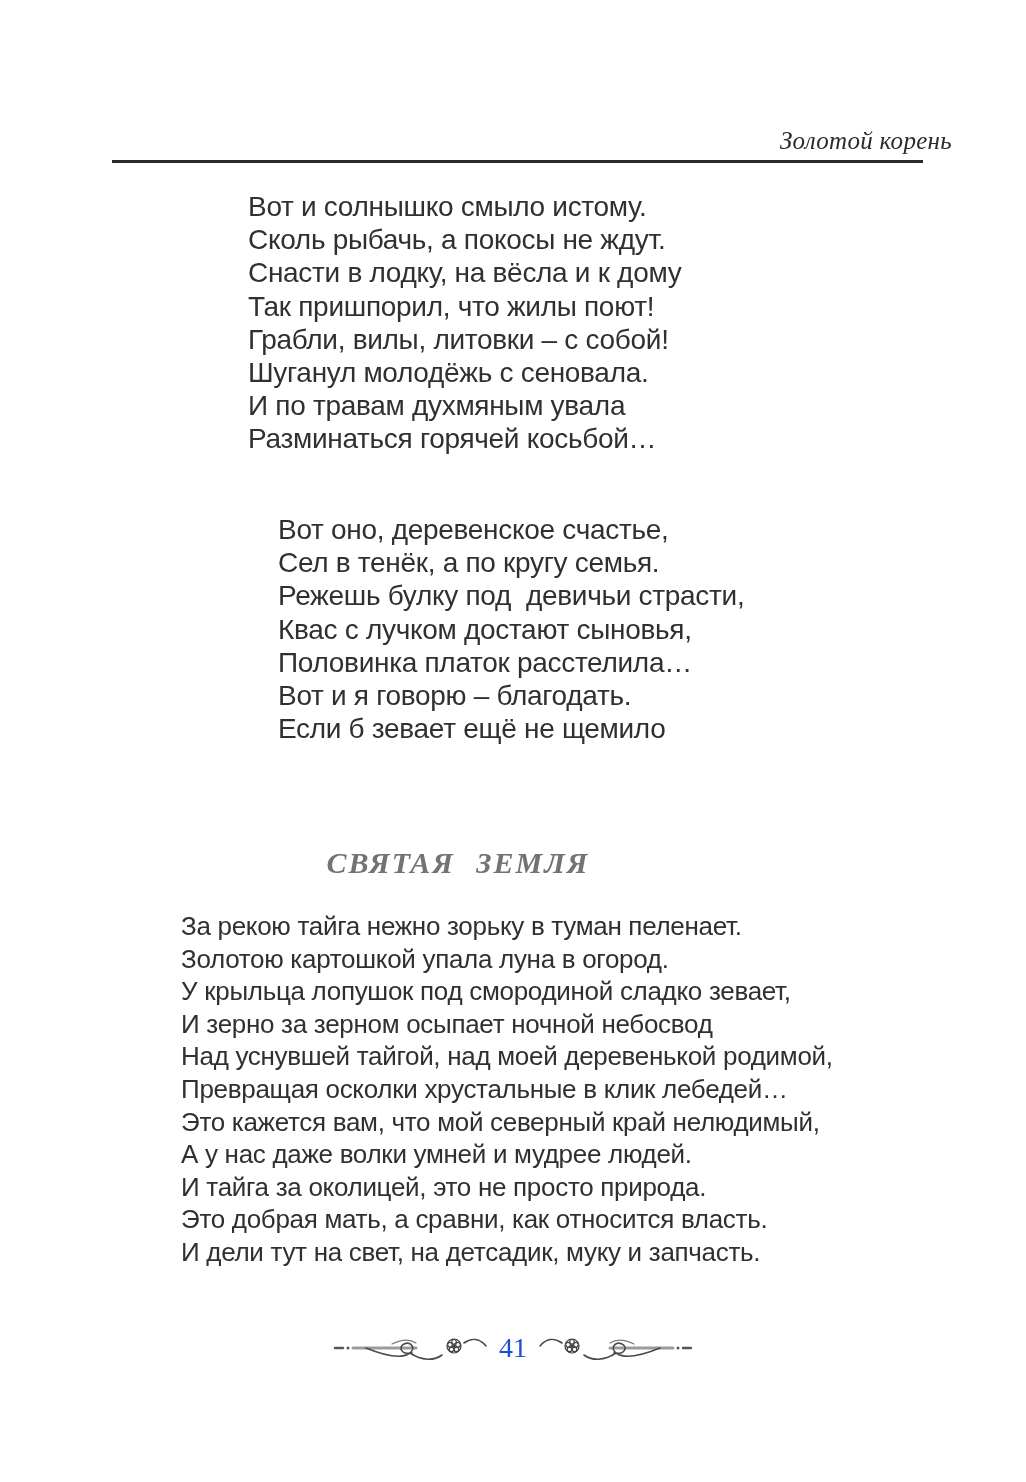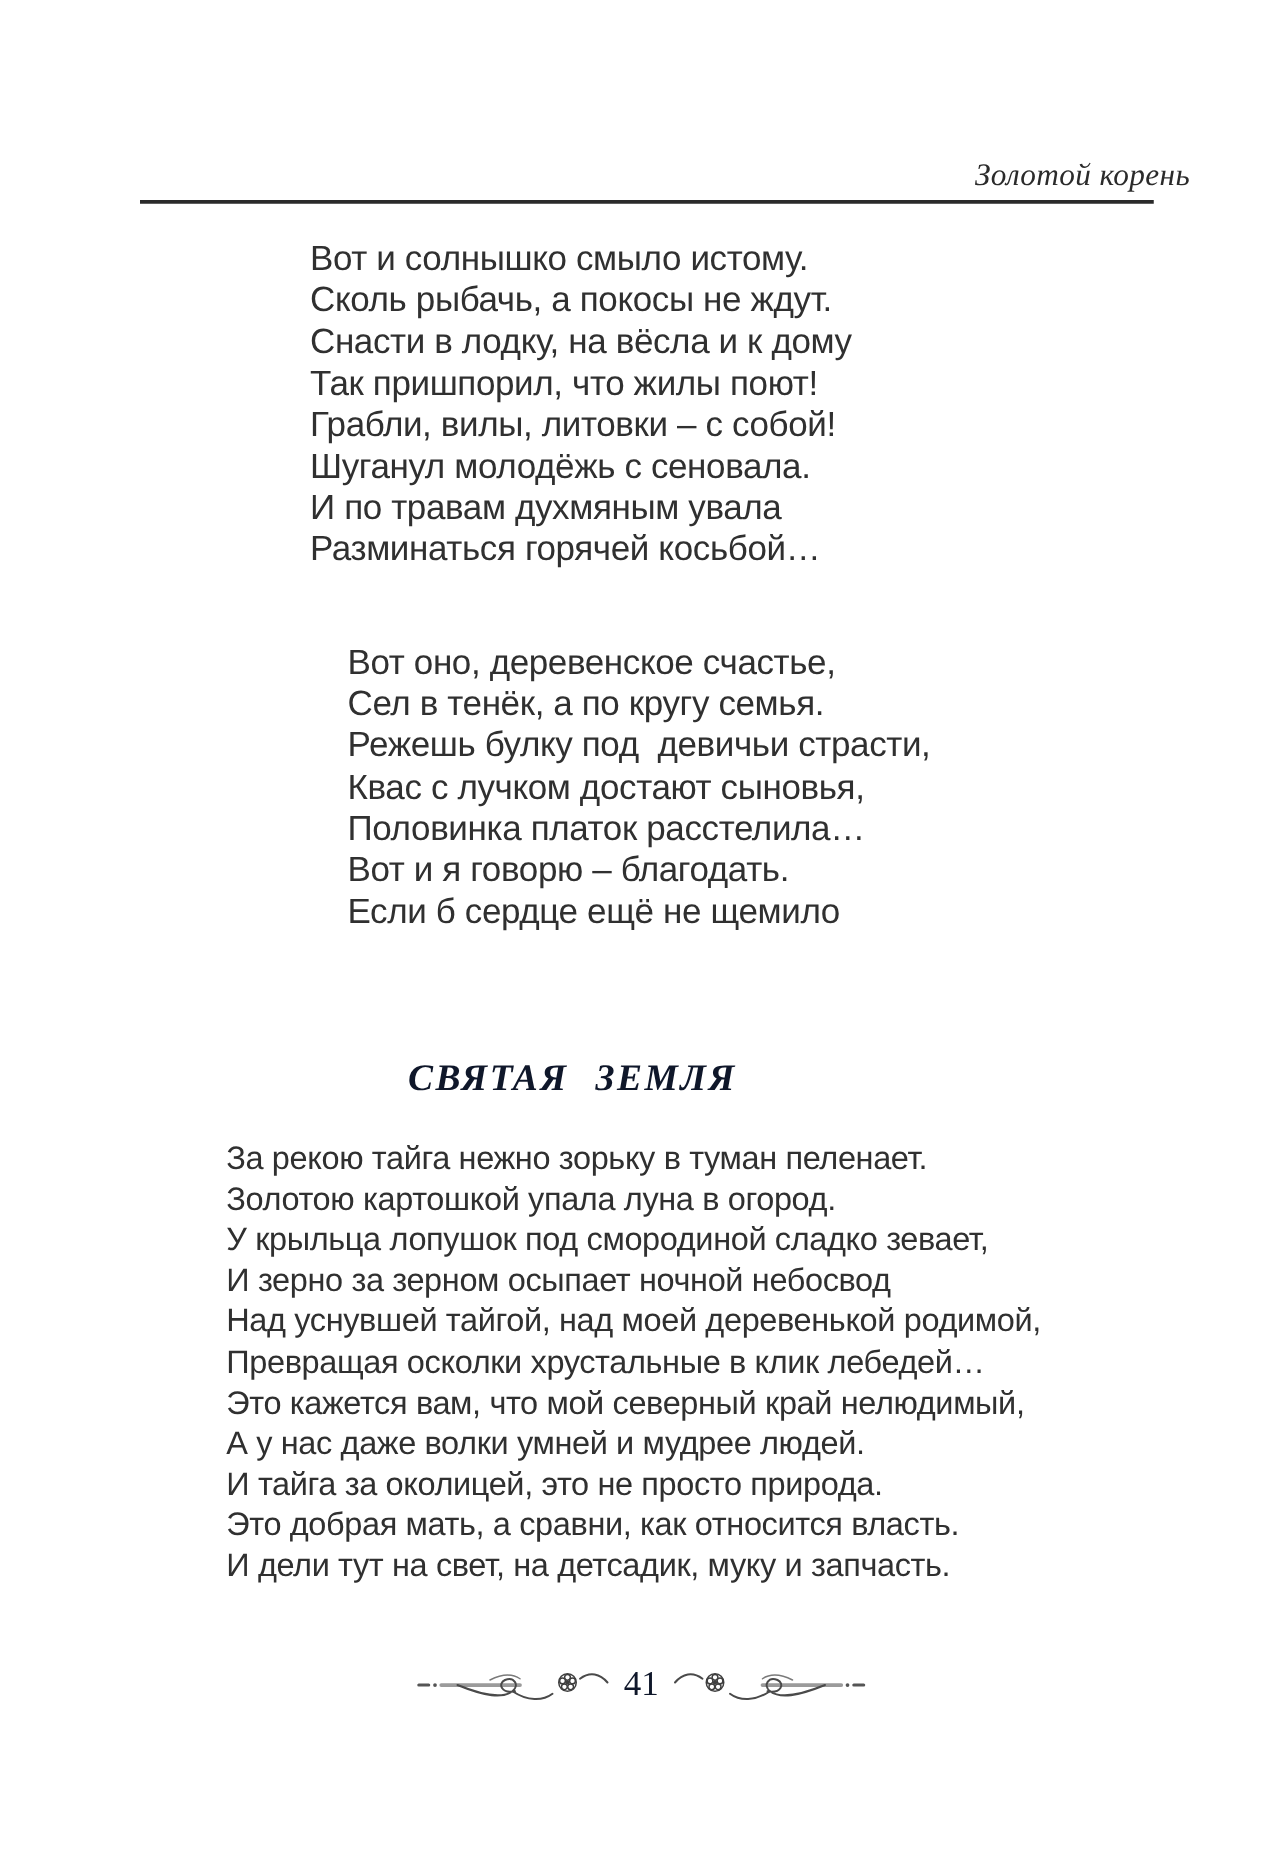--- a/index.html
+++ b/index.html
@@ -54,21 +54,21 @@
     top: 846px;
     left: 148px;
     width: 620px;
     text-align: center;
     font-family: "Liberation Serif", "DejaVu Serif", serif;
     font-style: italic;
     font-weight: 600;
     font-size: 30px;
     letter-spacing: 2px;
     word-spacing: 12px;
-    color: #0f172a;
+    color: #737373;
   }
   
   .poem-body {
     position: absolute;
     left: 181px;
     top: 910px;
     font-size: 26px;
     line-height: 32.6px;
     letter-spacing: -0.3px;
     color: #303030;
@@ -82,21 +82,21 @@
     display: flex;
     justify-content: center;
     align-items: center;
     gap: 9px;
   }
   .flourish { display: inline-flex; }
   .flourish.right svg { transform: scaleX(-1); }
   .page-number {
     font-family: "Liberation Serif", "DejaVu Serif", serif;
     font-size: 28px;
-    color: #0f172a;
+    color: #1d4ed8;
     line-height: 34px;
   }
 </style>
 </head>
 <body>
 
 <div class="page">
 
   <div class="running-header">Золотой корень</div>
 
@@ -113,21 +113,21 @@
       <div class="line">Разминаться горячей косьбой…</div>
     </div>
 
   <div class="stanza stanza-2">
       <div class="line">Вот оно, деревенское счастье,</div>
       <div class="line">Сел в тенёк, а по кругу семья.</div>
       <div class="line">Режешь булку под  девичьи страсти,</div>
       <div class="line">Квас с лучком достают сыновья,</div>
       <div class="line">Половинка платок расстелила…</div>
       <div class="line">Вот и я говорю – благодать.</div>
-      <div class="line">Если б сердце ещё не щемило</div>
+      <div class="line">Если б зевает ещё не щемило</div>
     </div>
 
   <div class="poem-title">СВЯТАЯ ЗЕМЛЯ</div>
 
   <div class="poem-body">
       <div class="line">За рекою тайга нежно зорьку в туман пеленает.</div>
       <div class="line">Золотою картошкой упала луна в огород.</div>
       <div class="line">У крыльца лопушок под смородиной сладко зевает,</div>
       <div class="line">И зерно за зерном осыпает ночной небосвод</div>
       <div class="line">Над уснувшей тайгой, над моей деревенькой родимой,</div>

